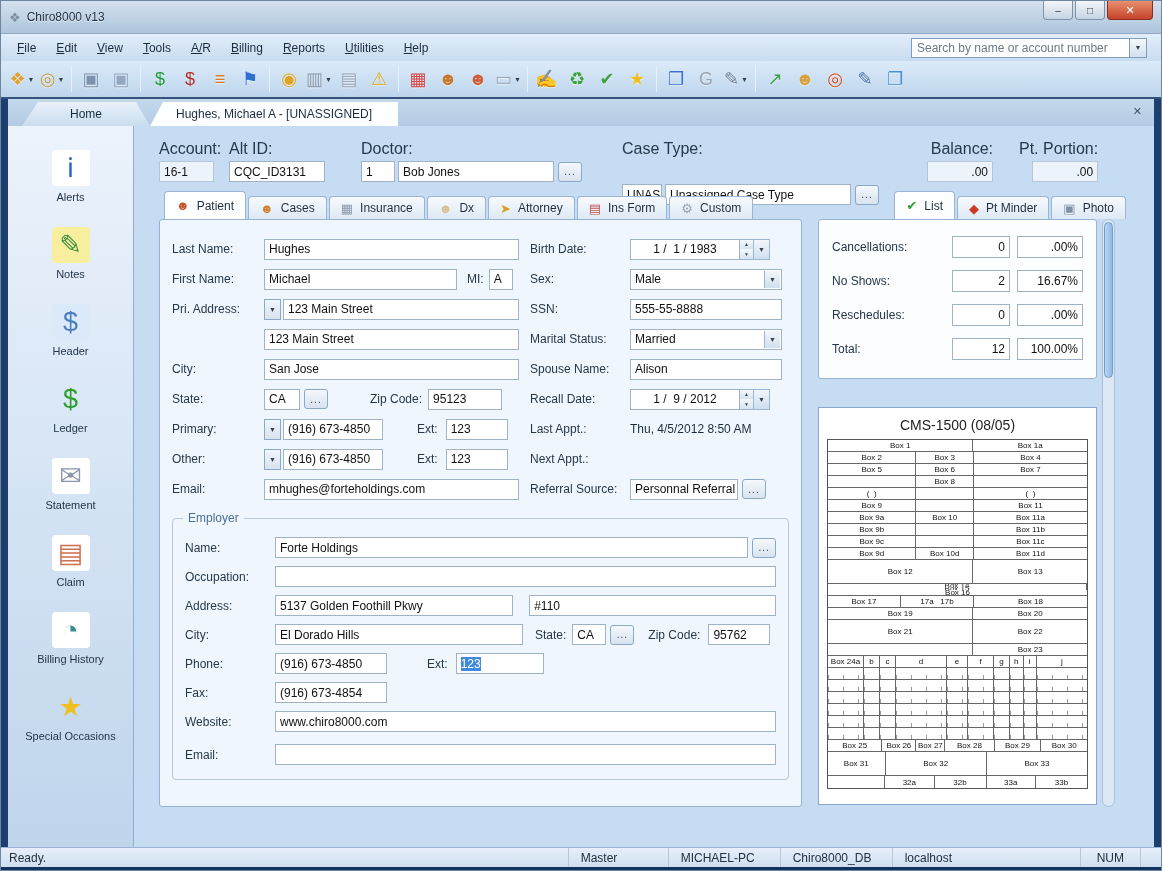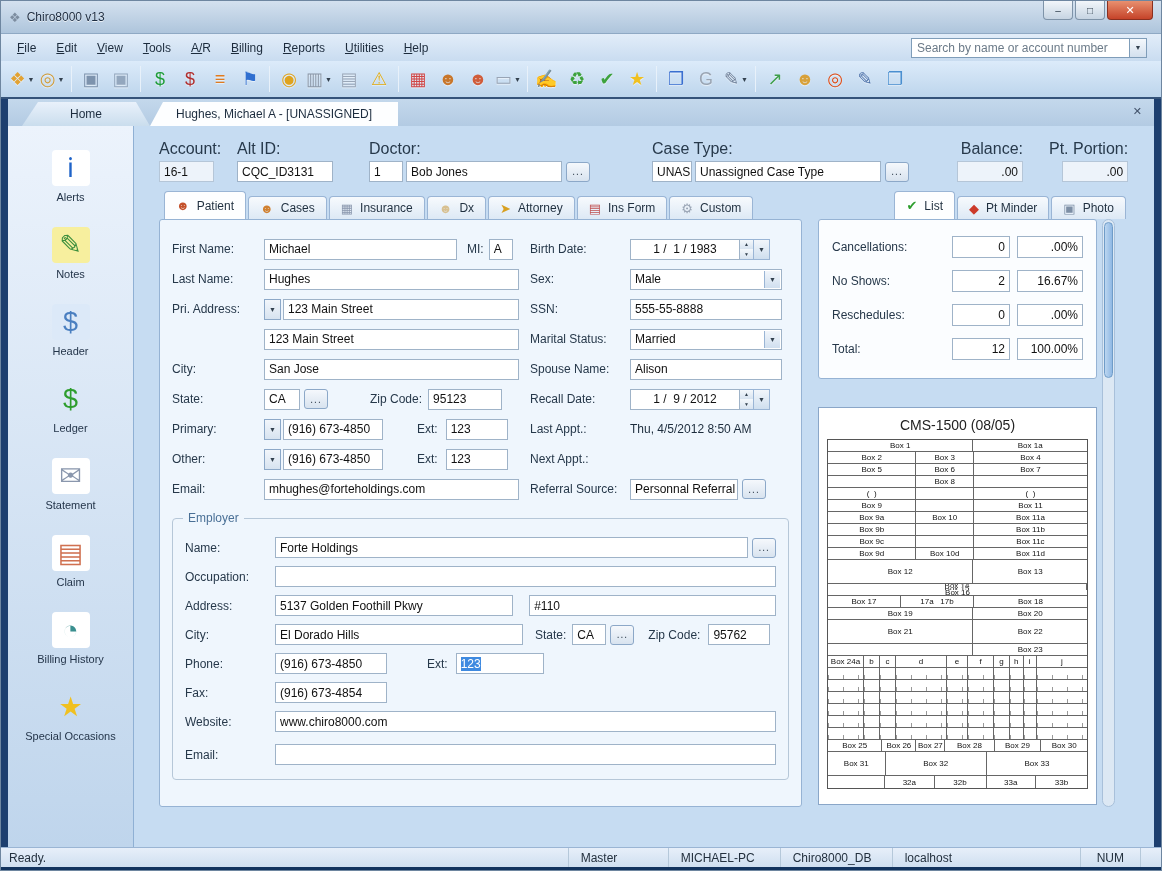--- a/index.html
+++ b/index.html
@@ -299,33 +299,33 @@
           </div>
         </div>
 
       <div class="content">
 
         <div class="hdr">
           <div class="hf" style="width:70px;">
             <span class="hl">Account:</span>
             <span class="ibox ro" style="width:55px;">16-1</span>
           </div>
-          <div class="hf" style="width:100px;margin-left:8px;">
+          <div class="hf" style="width:100px;margin-left:0;">
             <span class="hl">Alt ID:</span>
             <span class="ibox" style="width:96px;">CQC_ID3131</span>
           </div>
           <div class="hf" style="margin-left:32px;">
             <span class="hl">Doctor:</span>
             <div class="hrow">
               <span class="ibox" style="width:34px;">1</span>
               <span class="ibox" style="width:156px;margin-left:3px;">Bob Jones</span>
               <span class="browse">...</span>
             </div>
           </div>
-          <div class="hf" style="margin-left:62px;">
+          <div class="hf" style="margin-left:40px;gap:23px;">
             <span class="hl">Case Type:</span>
             <div class="hrow">
               <span class="ibox" style="width:40px;">UNAS</span>
               <span class="ibox" style="width:186px;margin-left:3px;">Unassigned Case Type</span>
               <span class="browse">...</span>
             </div>
           </div>
           <div class="hf" style="margin-left:48px;align-items:flex-end;">
             <span class="hl">Balance:</span>
             <span class="ibox ro num" style="width:66px;">.00</span>
@@ -392,28 +392,28 @@
               </div>
             </div>
         </div>
 
         <div class="panels">
 
           <div class="panel-left">
             <div class="cols">
               <div class="colL">
                 <div class="frow">
+                  <span class="flabel">Last Name:</span>
+                  <span class="ibox" style="width:255px;">Hughes</span>
+                </div>
+                <div class="frow">
                   <span class="flabel">First Name:</span>
                   <span class="ibox" style="width:193px;">Michael</span>
                   <span class="inl" style="margin:0 5px 0 10px;">MI:</span>
                   <span class="ibox" style="width:24px;">A</span>
-                </div>
-                <div class="frow">
-                  <span class="flabel">Last Name:</span>
-                  <span class="ibox" style="width:255px;">Hughes</span>
                 </div>
                 <div class="frow">
                   <span class="flabel">Pri. Address:</span>
                   <span class="cddbtn">▼</span>
                   <span class="ibox" style="width:236px;">123 Main Street</span>
                 </div>
                 <div class="frow">
                   <span class="flabel"></span>
                   <span class="ibox" style="width:255px;">123 Main Street</span>
                 </div>

